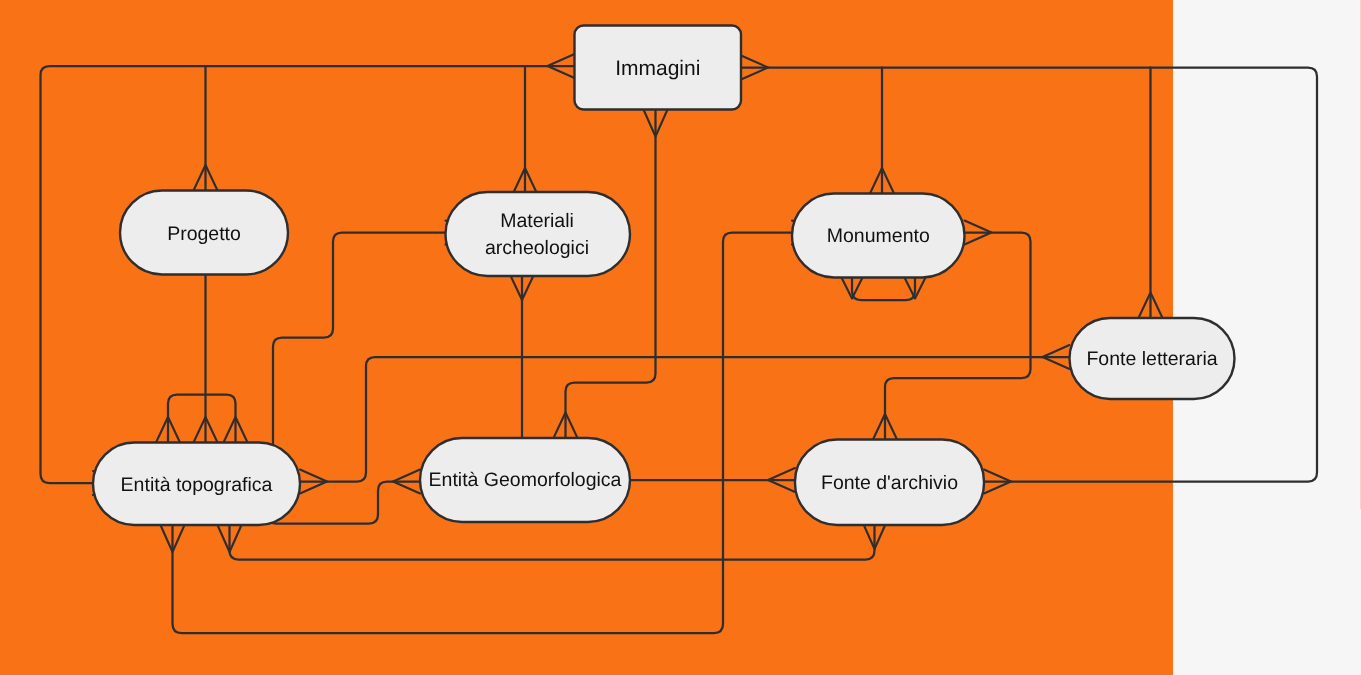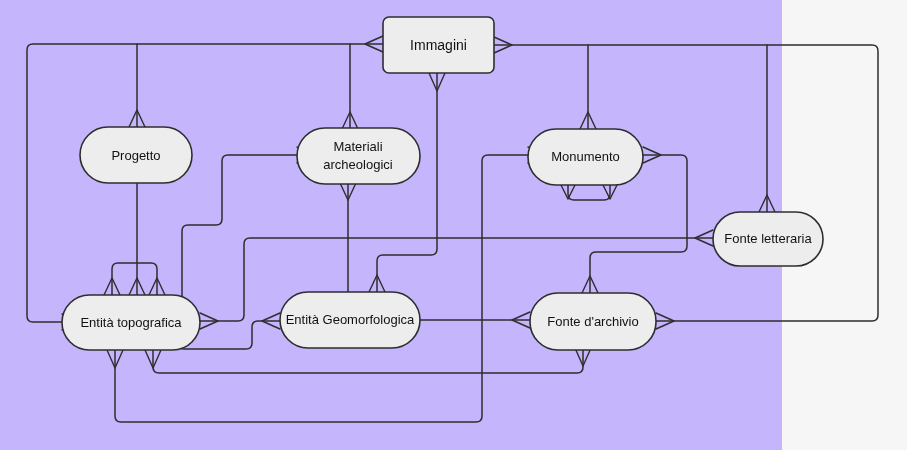--- a/index.html
+++ b/index.html
@@ -1,17 +1,17 @@
 <!DOCTYPE html>
 <html><head>
 <meta charset="utf-8">
 <style>
   html,body{margin:0;padding:0;background:#f6f6f6;}
   .stage{
-    width:782px;height:450px;background:#c4b5fd;position:relative;
+    width:782px;height:450px;background:#f97316;position:relative;
     font-family:"Liberation Sans", sans-serif;
   }
   svg{display:block;}
   .edge{fill:none;stroke:#2e2e2e;stroke-width:1.5;stroke-linecap:round;}
   .foot{fill:none;stroke:#2e2e2e;stroke-width:1.4;stroke-linecap:round;}
   .node{fill:#ededed;stroke:#2e2e2e;stroke-width:1.6;}
   .nodelabel{fill:#111111;font-size:13px;text-anchor:middle;}
   .nodelabel.big{font-size:14px;}
 </style>
 </head>

